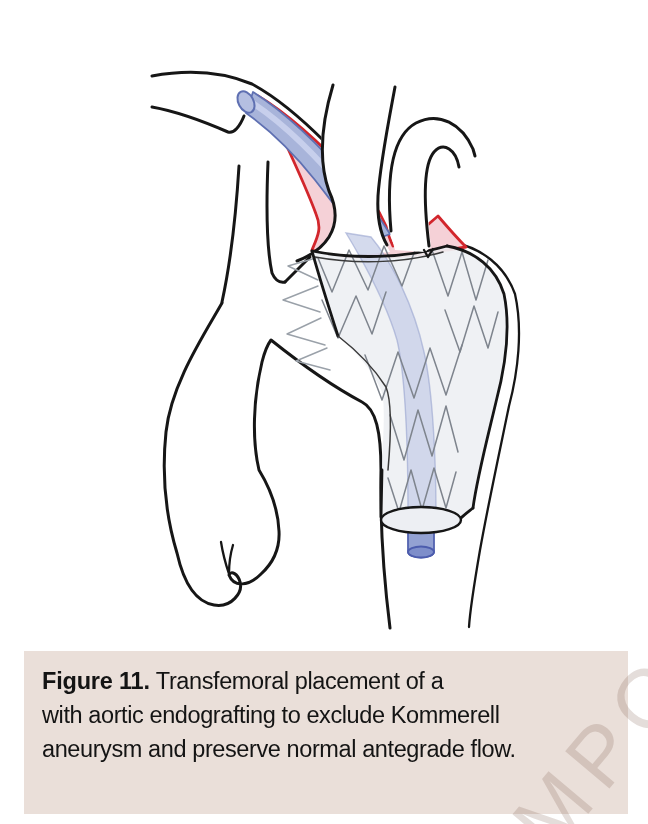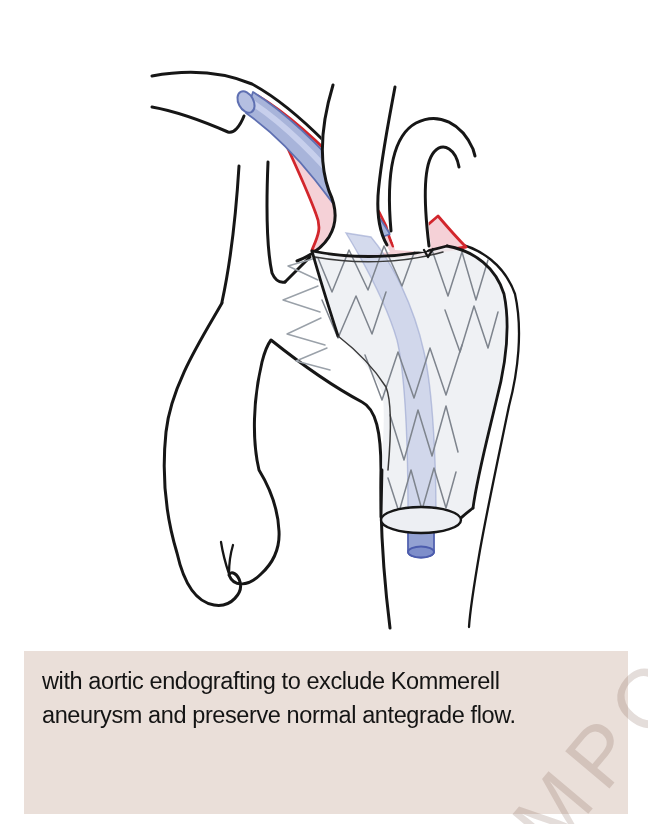--- a/index.html
+++ b/index.html
@@ -213,19 +213,20 @@
 
     <g>
       <path class="exittube" d="M 408,522 L 408,552 A 13,5.5 0 0 0 434,552 L 434,522 Z"></path>
       <ellipse class="exitrim" cx="421" cy="552" rx="13" ry="5.5"></ellipse>
     </g>
 
     <ellipse class="stent-ellipse" cx="421" cy="520" rx="40" ry="13"></ellipse>
   </svg>
 
   <figcaption class="caption-box">
+    <p class="cap-line"><strong>Figure 11.</strong>&nbsp;<span>Transfemoral placement of a</span></p>
     <p class="cap-line">with aortic endografting to exclude Kommerell</p>
     <p class="cap-line">aneurysm and preserve normal antegrade flow.</p>
   </figcaption>
 
   <div class="watermark">MPC</div>
 
 </div>
 
 </body></html>

